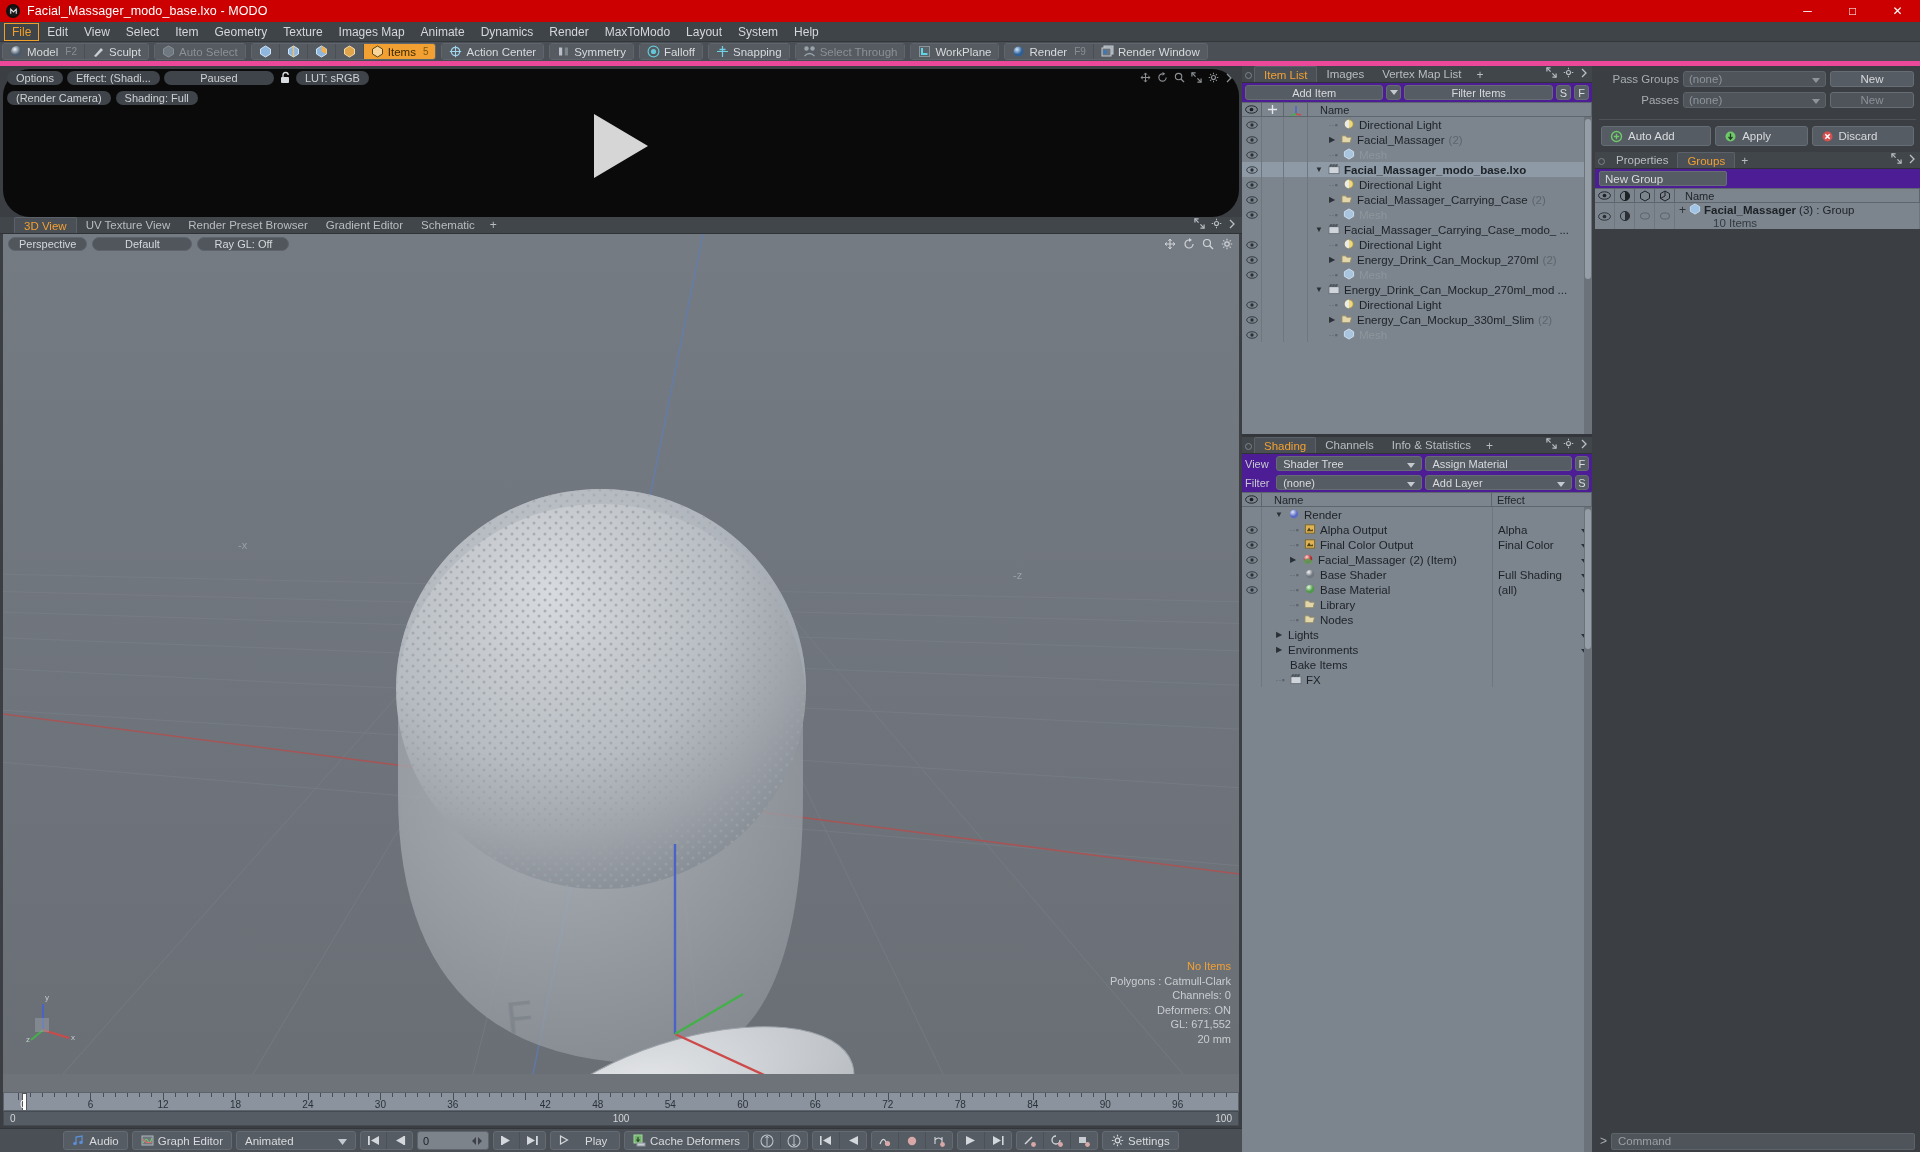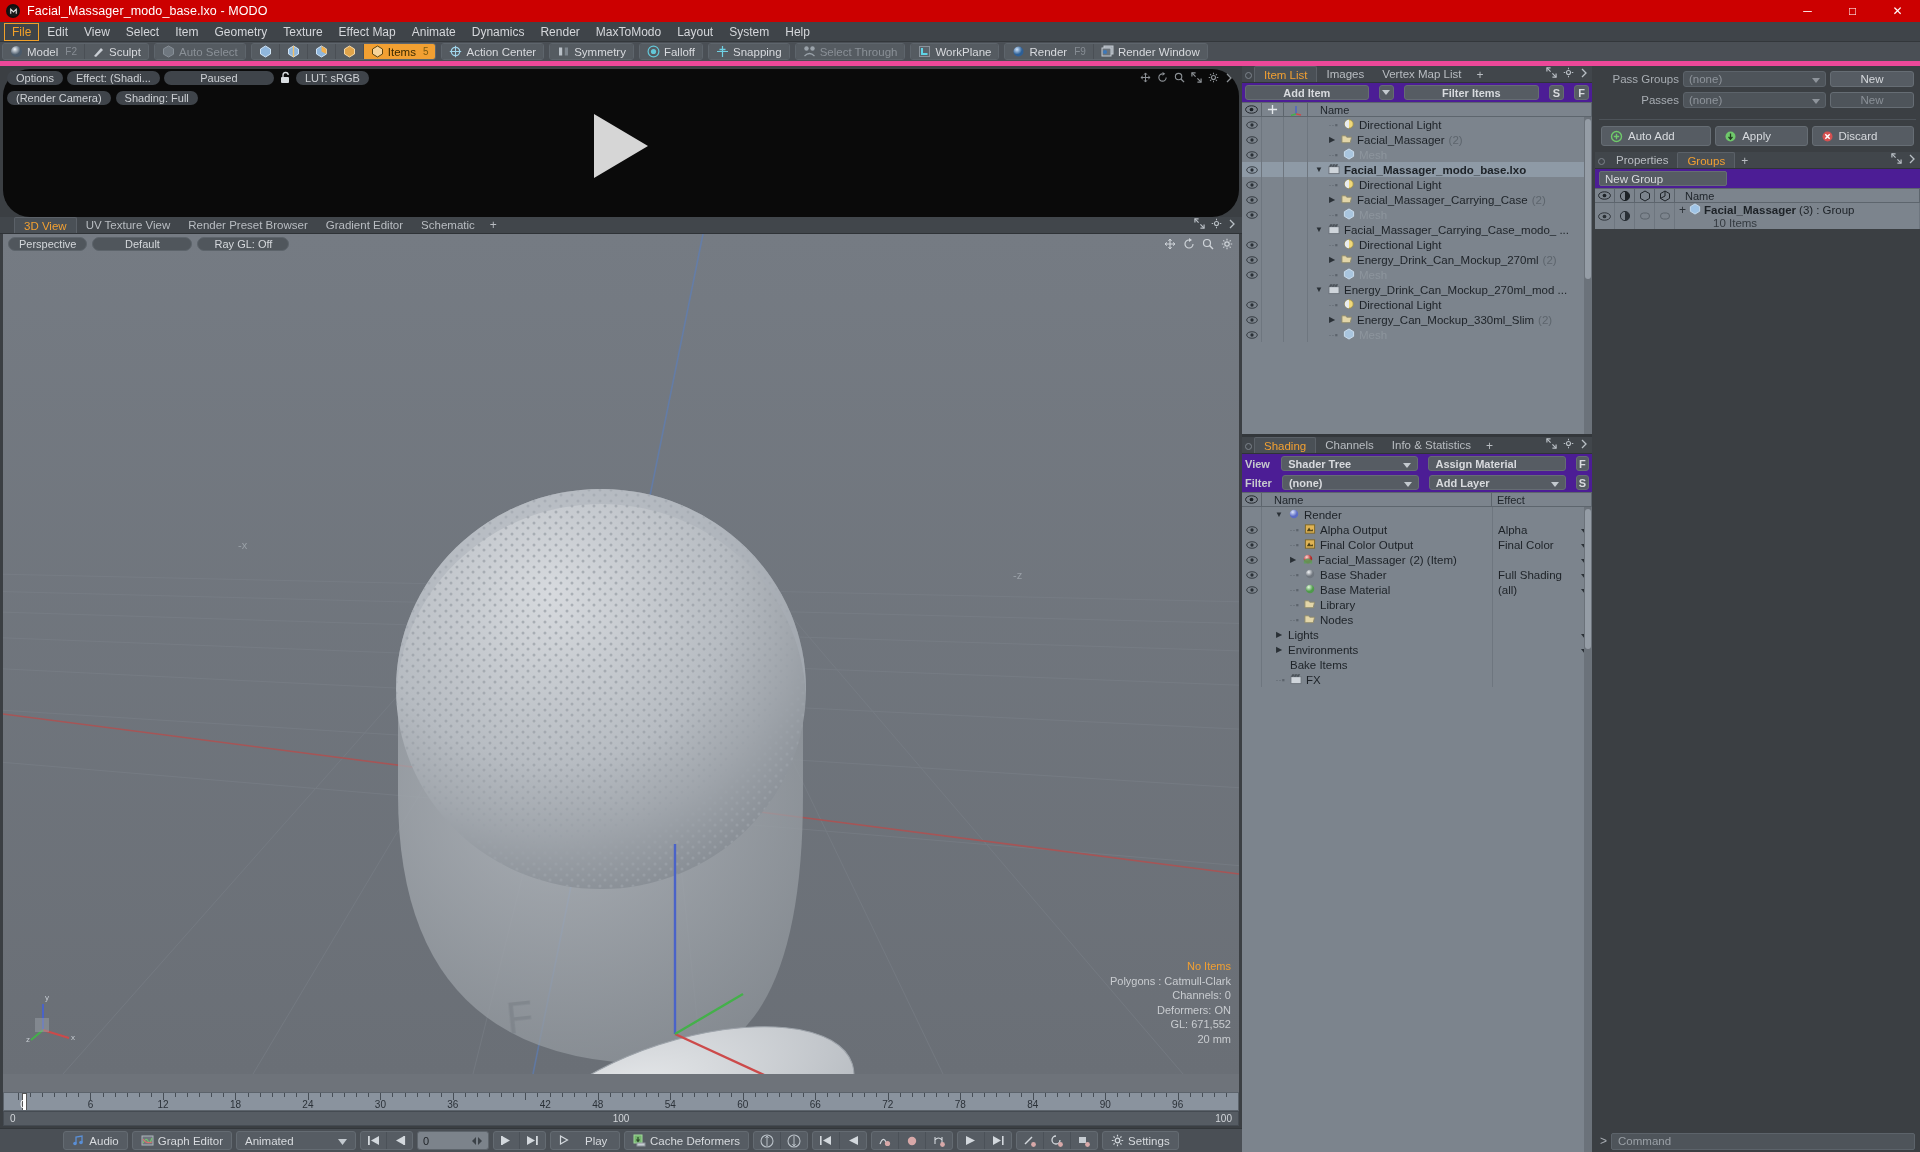--- a/index.html
+++ b/index.html
@@ -125,21 +125,21 @@
   .ptabs { height:17px; flex:0 0 17px; display:flex; align-items:flex-end; background:#41464b;
            padding-left:12px; position:relative; border-bottom:1px solid #2f3337;}
   .ptab { font-size:11.5px; padding:1px 9px 2px 9px; color:#b9bdc2; height:16px; line-height:14px;}
   .ptab.act { color:#f2a032; background:#4a5056; border:1px solid #5b6168; border-bottom:none;
               border-radius:2px 2px 0 0;}
   .ptabplus{ color:#b9bdc2; padding:0 6px; font-size:12px;}
   .pdot { position:absolute; left:3px; bottom:3px; width:7px;height:7px;border-radius:50%;
           border:1px solid #7d848c;}
   .picons { position:absolute; right:4px; bottom:1px; display:flex; gap:6px; align-items:center;}
 
-  .prow { display:flex; align-items:center; gap:10px; padding:2px 3px; height:19px;font-weight:bold;}
+  .prow { display:flex; align-items:center; gap:3px; padding:2px 3px; height:19px;}
   .ctl { background:#565c63; border:1px solid #656c73; border-radius:3px; height:15px;
          display:flex; align-items:center; padding:0 6px; font-size:11px; color:#d8dade;}
   .ctl.ctr{ justify-content:center;}
   .ctl.dd { justify-content:space-between; }
   .ctl.sq { width:15px; padding:0; justify-content:center;}
   .lblsm { font-size:11px; color:#c6c9cd; width:30px;}
 
   
   .thead { display:flex; height:15px; background:#7c848d; border-top:1px solid #5d656d;
            border-bottom:1px solid #5d656d; align-items:center; font-size:11px; color:#20262c;}
@@ -229,21 +229,21 @@
   </div>
 
   <div class="menubar">
     <div class="mi active">File</div>
     <div class="mi">Edit</div>
     <div class="mi">View</div>
     <div class="mi">Select</div>
     <div class="mi">Item</div>
     <div class="mi">Geometry</div>
     <div class="mi">Texture</div>
-    <div class="mi">Effect Map</div>
+    <div class="mi">Images Map</div>
     <div class="mi">Animate</div>
     <div class="mi">Dynamics</div>
     <div class="mi">Render</div>
     <div class="mi">MaxToModo</div>
     <div class="mi">Layout</div>
     <div class="mi">System</div>
     <div class="mi">Help</div>
   </div>
 
   <div class="toolbar">

